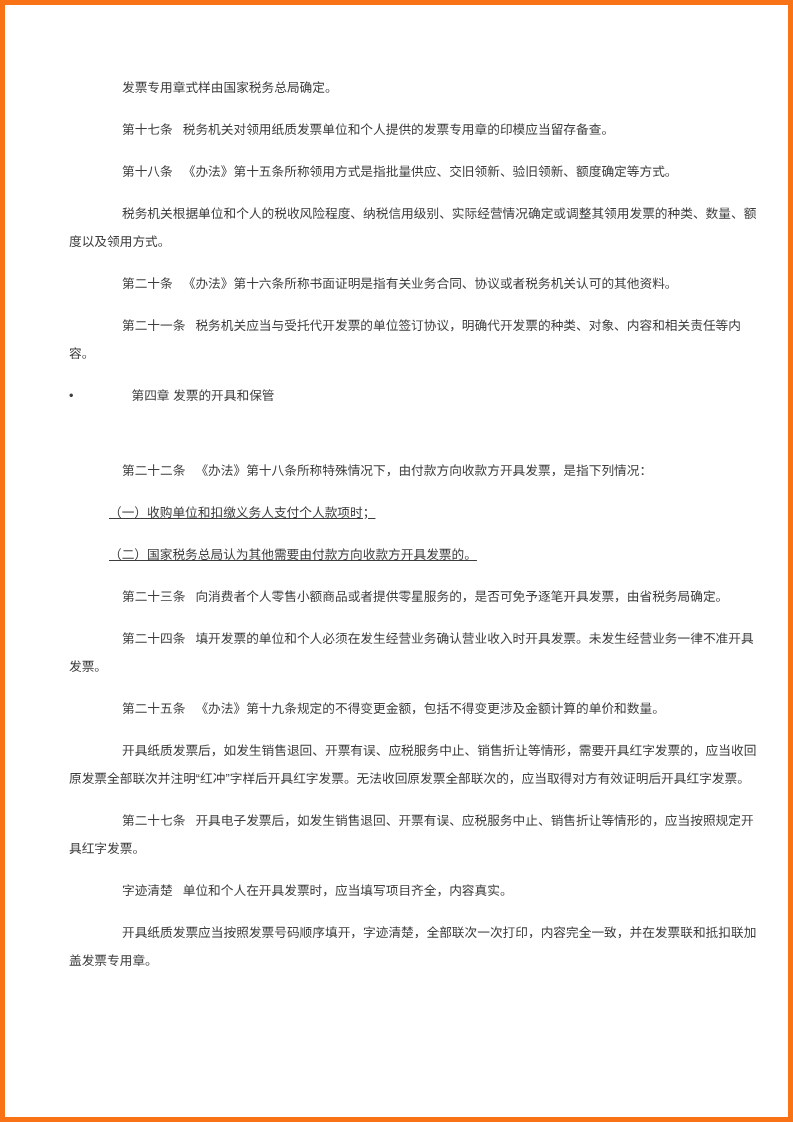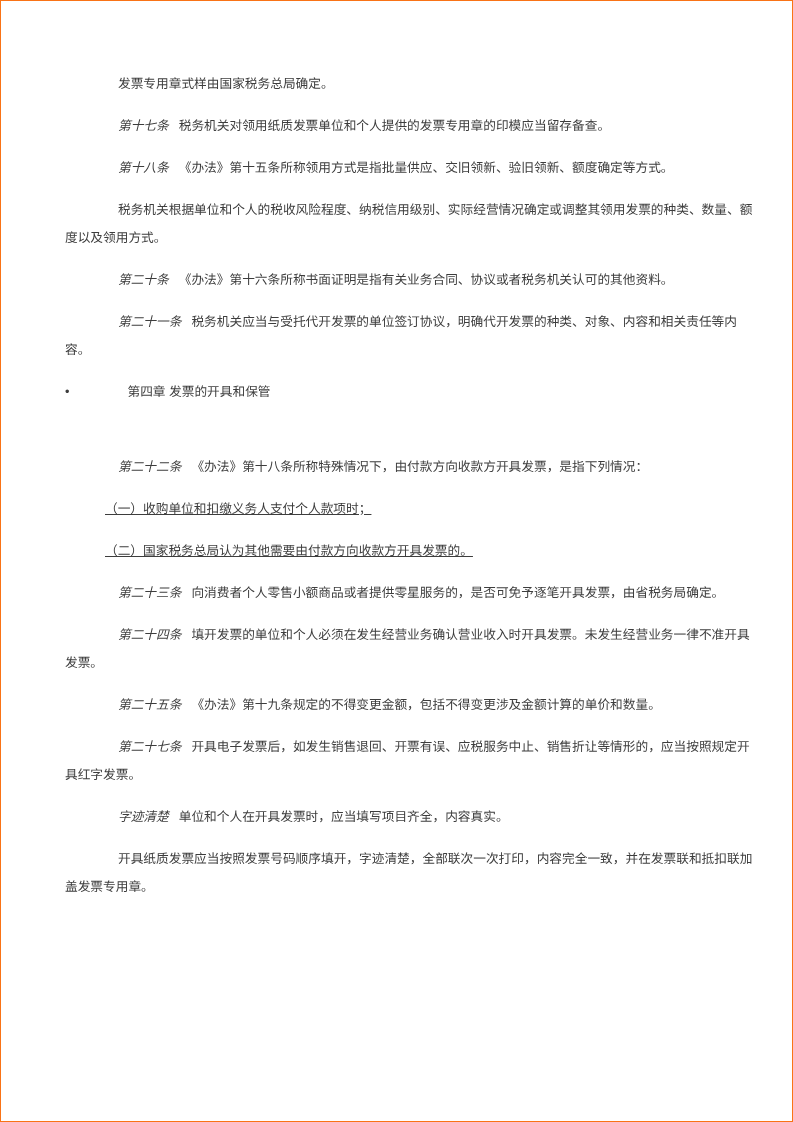--- a/index.html
+++ b/index.html
@@ -2,41 +2,41 @@
 <html lang="zh-CN"><head>
 <meta charset="utf-8">
 <style>
   html, body { margin: 0; padding: 0; background: #ffffff; }
   .page {
     position: relative;
     width: 793px;
     height: 1122px;
     box-sizing: border-box;
     background: #ffffff;
-    border: 1px solid #f97316;
+    border: 5px solid #f97316;
     overflow: hidden;
     font-family: "Liberation Sans", sans-serif;
     color: #3d3d3d;
   }
   .content {
     box-sizing: border-box;
     padding: 69px 30px 0 64px; 
     width: 100%;
   }
   .para {
     font-size: 12.7px;
     line-height: 28px;
     margin: 0 0 14px 0;
     text-indent: 53px;
     text-align: left;
     letter-spacing: 0;
     word-break: normal;
   }
   .para.list { text-indent: 40px; text-decoration: underline; }
-  .term { margin-right: 10px; font-style: italic; }
+  .term { margin-right: 10px; }
   .para-chapter {
     font-size: 12.7px;
     line-height: 28px;
     margin: 10px 0 47px 0;
     text-align: left;
     white-space: nowrap;
   }
   .bullet { display: inline-block; }
   .hspace { display: inline-block; width: 58px; }
 </style>
@@ -51,17 +51,18 @@
       <div class="para"><span>税务机关根据单位和个人的税收风险程度、纳税信用级别、实际经营情况确定或调整其领用发票的种类、数量、额度以及领用方式。</span></div>
       <div class="para"><span class="term">第二十条</span><span>《办法》第十六条所称书面证明是指有关业务合同、协议或者税务机关认可的其他资料。</span></div>
       <div class="para"><span class="term">第二十一条</span><span>税务机关应当与受托代开发票的单位签订协议，明确代开发票的种类、对象、内容和相关责任等内容。</span></div>
       <div class="para-chapter"><span class="bullet">•</span><span class="hspace"></span><span>第四章 发票的开具和保管</span></div>
       <div class="para"><span class="term">第二十二条</span><span>《办法》第十八条所称特殊情况下，由付款方向收款方开具发票，是指下列情况：</span></div>
       <div class="para list"><span>（一）收购单位和扣缴义务人支付个人款项时；</span></div>
       <div class="para list"><span>（二）国家税务总局认为其他需要由付款方向收款方开具发票的。</span></div>
       <div class="para"><span class="term">第二十三条</span><span>向消费者个人零售小额商品或者提供零星服务的，是否可免予逐笔开具发票，由省税务局确定。</span></div>
       <div class="para"><span class="term">第二十四条</span><span>填开发票的单位和个人必须在发生经营业务确认营业收入时开具发票。未发生经营业务一律不准开具发票。</span></div>
       <div class="para"><span class="term">第二十五条</span><span>《办法》第十九条规定的不得变更金额，包括不得变更涉及金额计算的单价和数量。</span></div>
+      <div class="para"><span>开具纸质发票后，如发生销售退回、开票有误、应税服务中止、销售折让等情形，需要开具红字发票的，应当收回原发票全部联次并注明“红冲”字样后开具红字发票。无法收回原发票全部联次的，应当取得对方有效证明后开具红字发票。</span></div>
       <div class="para"><span class="term">第二十七条</span><span>开具电子发票后，如发生销售退回、开票有误、应税服务中止、销售折让等情形的，应当按照规定开具红字发票。</span></div>
       <div class="para"><span class="term">字迹清楚</span><span>单位和个人在开具发票时，应当填写项目齐全，内容真实。</span></div>
       <div class="para"><span>开具纸质发票应当按照发票号码顺序填开，字迹清楚，全部联次一次打印，内容完全一致，并在发票联和抵扣联加盖发票专用章。</span></div>
     </div>
 </div>
 
 </body></html>

